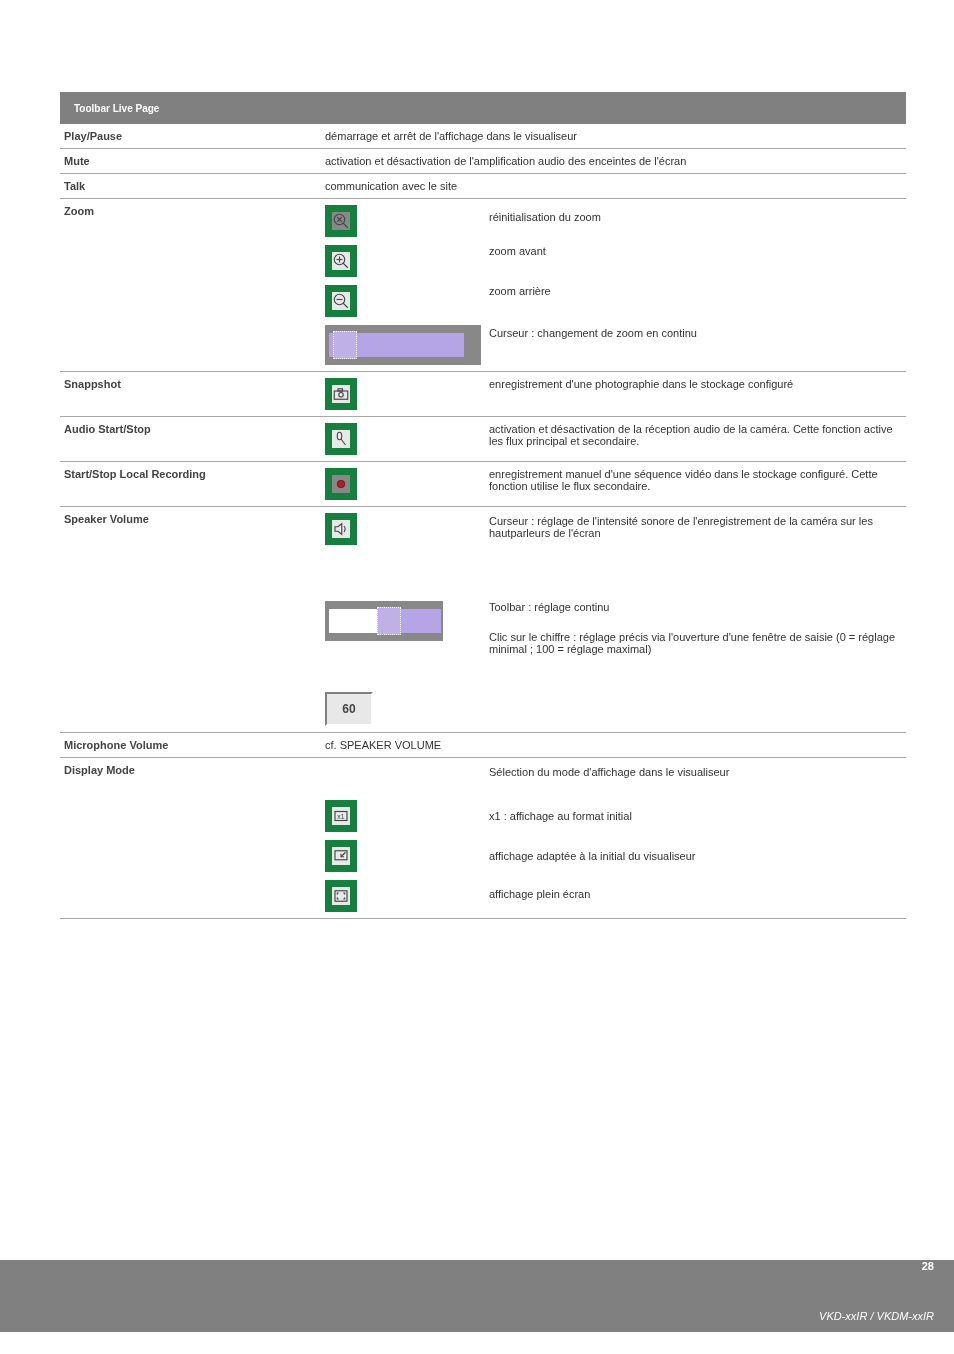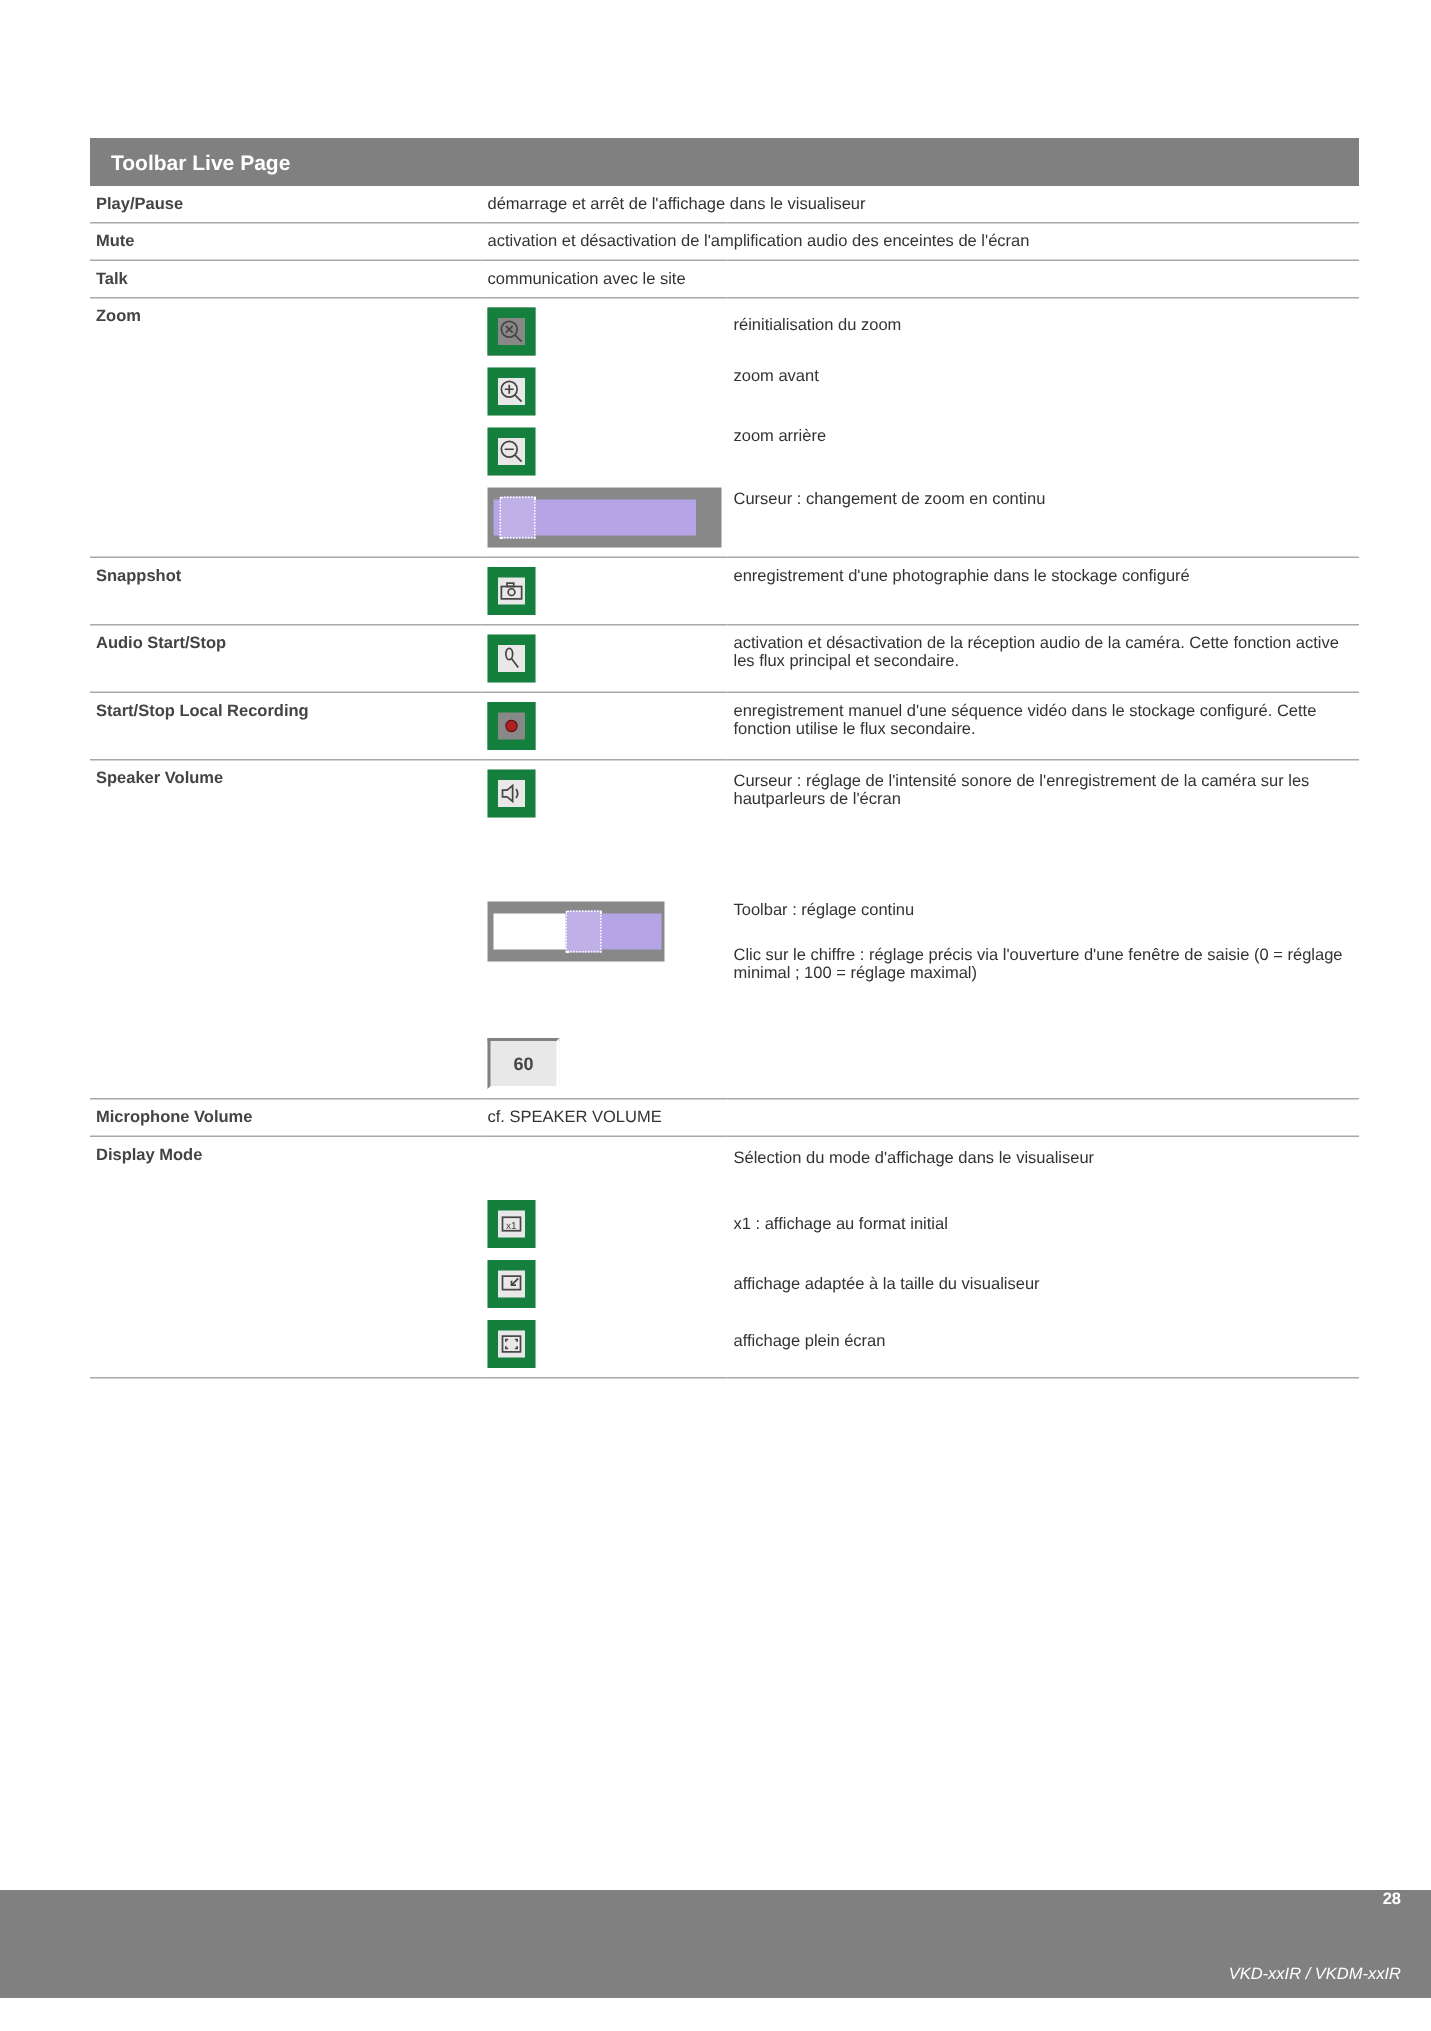--- a/index.html
+++ b/index.html
@@ -18,21 +18,21 @@
     position: relative;
   }
   .content {
     margin: 92px 48px 0 60px;
   }
   .title-bar {
     background: #808080;
     height: 32px;
     color: #fff;
     font-weight: bold;
-    font-size: 14px;
+    font-size: 10px;
     display: flex;
     align-items: center;
     padding-left: 14px;
   }
   table.main {
     width: 100%;
     border-collapse: collapse;
     font-size: 11px;
   }
   table.main td {
@@ -258,21 +258,21 @@
                     <polyline points="15,8 17,8 17,10" class="st"></polyline>
                     <polyline points="17,14 17,16 15,16" class="st"></polyline>
                     <polyline points="9,16 7,16 7,14" class="st"></polyline>
                   </svg>
             </div>
           </div>
         </td>
         <td class="desc-col">
           <div style="padding-top:2px; height:36px;">Sélection du mode d'affichage dans le visualiseur</div>
           <div style="padding-top:10px; height:38px;">x1 : affichage au format initial</div>
-          <div style="padding-top:12px; height:40px;">affichage adaptée à la taille du visualiseur</div>
+          <div style="padding-top:12px; height:40px;">affichage adaptée à la initial du visualiseur</div>
           <div style="padding-top:10px;">affichage plein écran</div>
         </td>
       </tr>
     </tbody>
       </table>
   </div>
 
   <div class="footer">
     <span class="pg">28</span>
     <span>VKD-xxIR / VKDM-xxIR</span>

